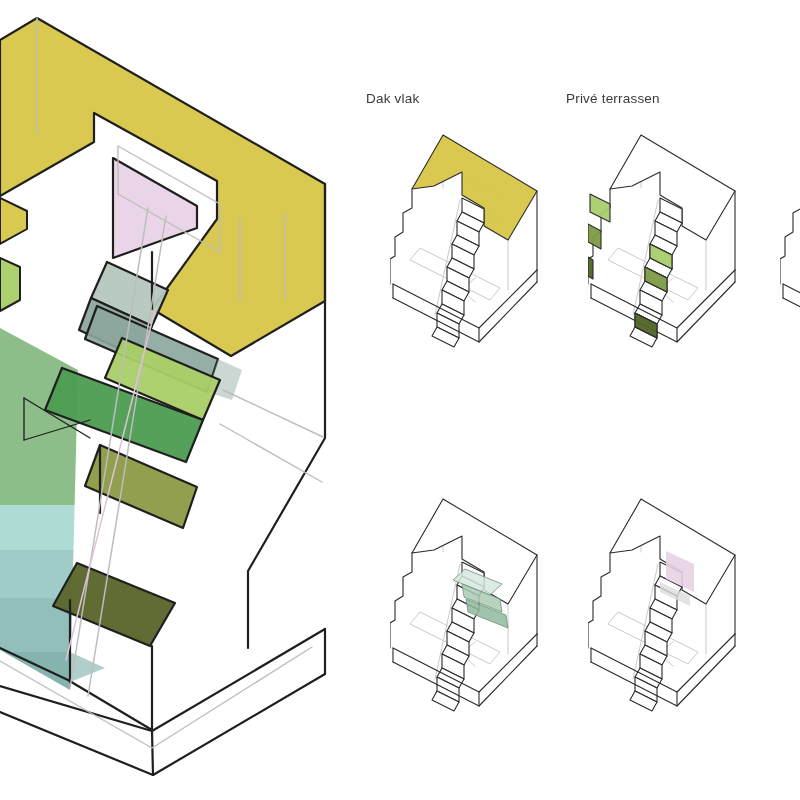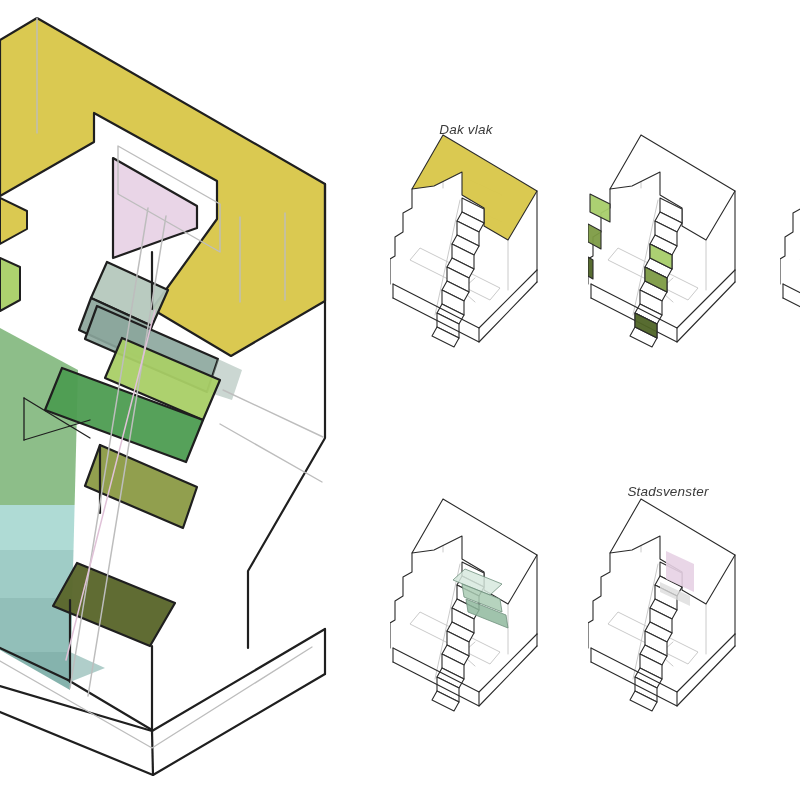--- a/index.html
+++ b/index.html
@@ -1,22 +1,22 @@
 <!DOCTYPE html>
 <html><head>
 <meta charset="utf-8">
 <style>
   html,body{margin:0;padding:0;background:#ffffff;}
   #canvas{position:relative;width:800px;height:800px;background:#ffffff;overflow:hidden;
           font-family:"Liberation Sans", sans-serif;}
   .thumb{position:absolute;width:170px;height:230px;}
   .thumb svg{display:block;}
   .thumb-partial{position:absolute;width:20px;height:230px;overflow:hidden;}
-  .diagram-label{position:absolute;width:200px;text-align:center;font-style:italic;
-                 font-size:13.5px;color:#3a3a3a;letter-spacing:.2px;margin-top:31px;}
+  .diagram-label{position:absolute;width:200px;
+                 font-size:13.5px;color:#3a3a3a;letter-spacing:.2px;}
   #main-wrap{position:absolute;left:0;top:0;width:360px;height:800px;}
 </style>
 </head>
 <body>
 
 <div id="canvas">
 
   <div id="main-wrap"><svg width="360" height="800" viewBox="0 0 360 800">
         <defs>
           <clipPath id="shaftClip">
@@ -65,21 +65,21 @@
           <polyline points="223,390 323,437" fill="none" stroke="#bdbdbd" stroke-width="1.4" stroke-linejoin="round" stroke-linecap="round"></polyline>
           <polyline points="220,424 322,482" fill="none" stroke="#bdbdbd" stroke-width="1.4" stroke-linejoin="round" stroke-linecap="round"></polyline>
           <polyline points="148,208 70,688" fill="none" stroke="#bdbdbd" stroke-width="1.5" stroke-linejoin="round" stroke-linecap="round"></polyline>
           <polyline points="166,216 88,696" fill="none" stroke="#bdbdbd" stroke-width="1.5" stroke-linejoin="round" stroke-linecap="round"></polyline>
           <polyline points="0,661 152,748 312,647" fill="none" stroke="#bdbdbd" stroke-width="1.3" stroke-linejoin="round" stroke-linecap="round"></polyline>
         </g>
         <polyline points="155,310 66,660" fill="none" stroke="#e0c2d8" stroke-width="1.5" stroke-linejoin="round" stroke-linecap="round"></polyline>
       </svg></div>
 
   <div class="diagram-label" style="left:366px;top:91px">Dak vlak</div>
-  <div class="diagram-label" style="left:568px;top:453px">Stadsvenster</div>
+  <div class="diagram-label" style="left:566px;top:91px">Privé terrassen</div>
 
   <div class="thumb" style="left:390px;top:130px">
       <svg width="170" height="230" viewBox="0 0 170 230">
         <polyline points="53,5 53,58" fill="none" stroke="#c4c4c4" stroke-width="0.9" stroke-linejoin="round" stroke-linecap="round"></polyline>
         <polygon points="80,50 112,65 112,92 80,77" fill="none" stroke="#c4c4c4" stroke-width="0.9" stroke-linejoin="round"></polygon>
         <polyline points="118,78 118,160" fill="none" stroke="#c4c4c4" stroke-width="0.9" stroke-linejoin="round" stroke-linecap="round"></polyline>
         <polygon points="30,118 110,158 100,170 20,130" fill="none" stroke="#c4c4c4" stroke-width="0.9" stroke-linejoin="round"></polygon>
         <polyline points="58,148 85,172" fill="none" stroke="#c4c4c4" stroke-width="0.9" stroke-linejoin="round" stroke-linecap="round"></polyline>
         <polyline points="58,172 85,148" fill="none" stroke="#c4c4c4" stroke-width="0.9" stroke-linejoin="round" stroke-linecap="round"></polyline>
         <polyline points="70,70 45,185" fill="none" stroke="#c4c4c4" stroke-width="0.9" stroke-linejoin="round" stroke-linecap="round"></polyline>

